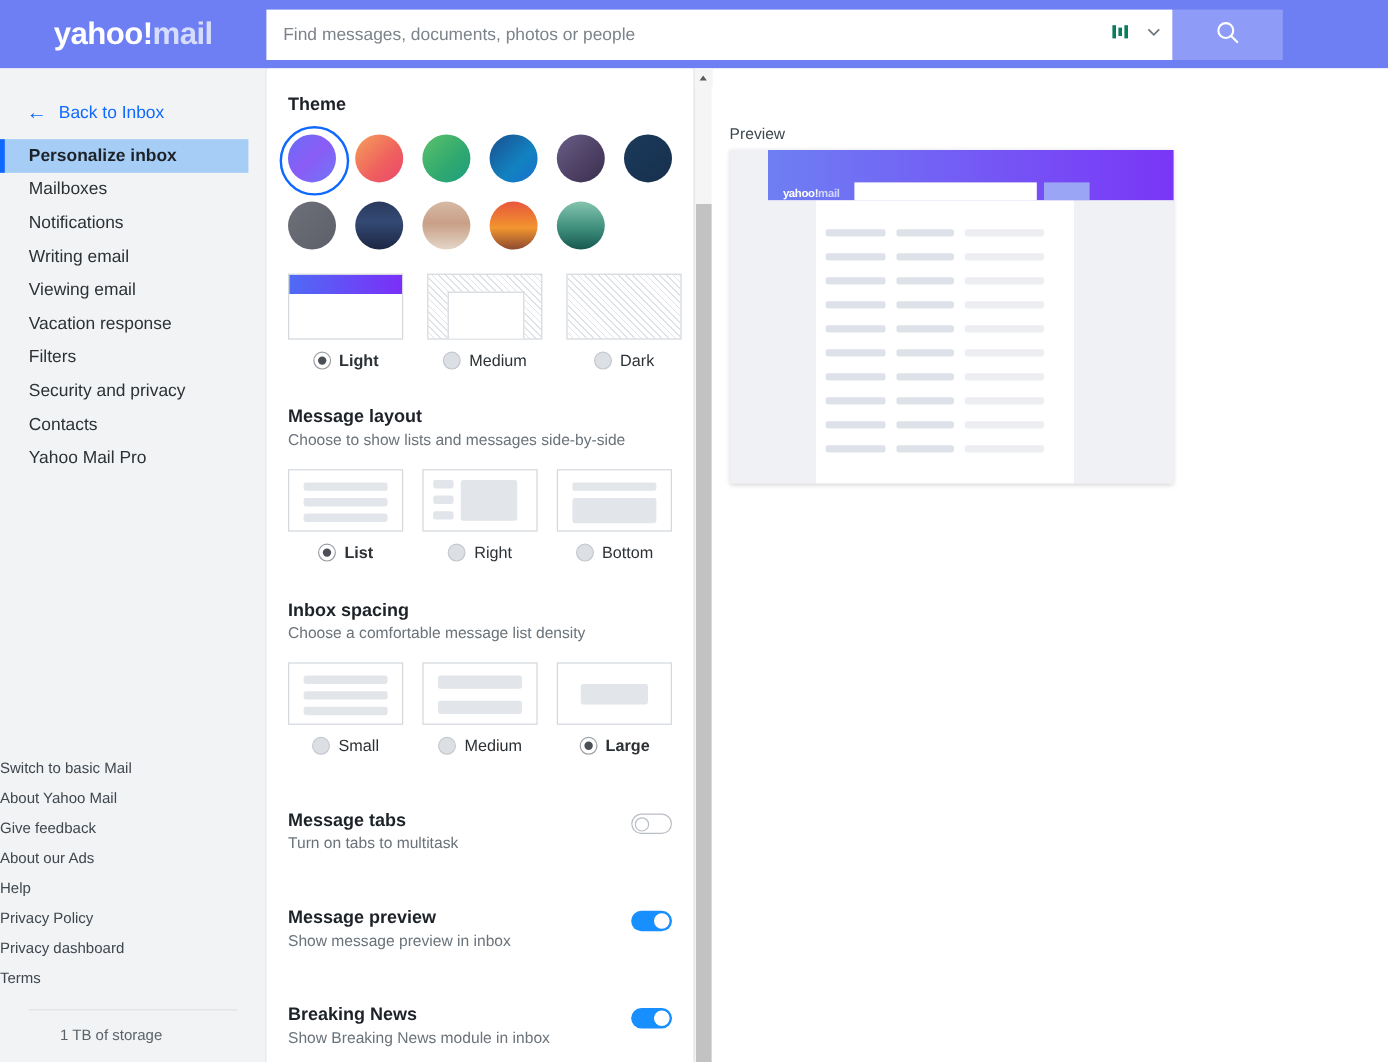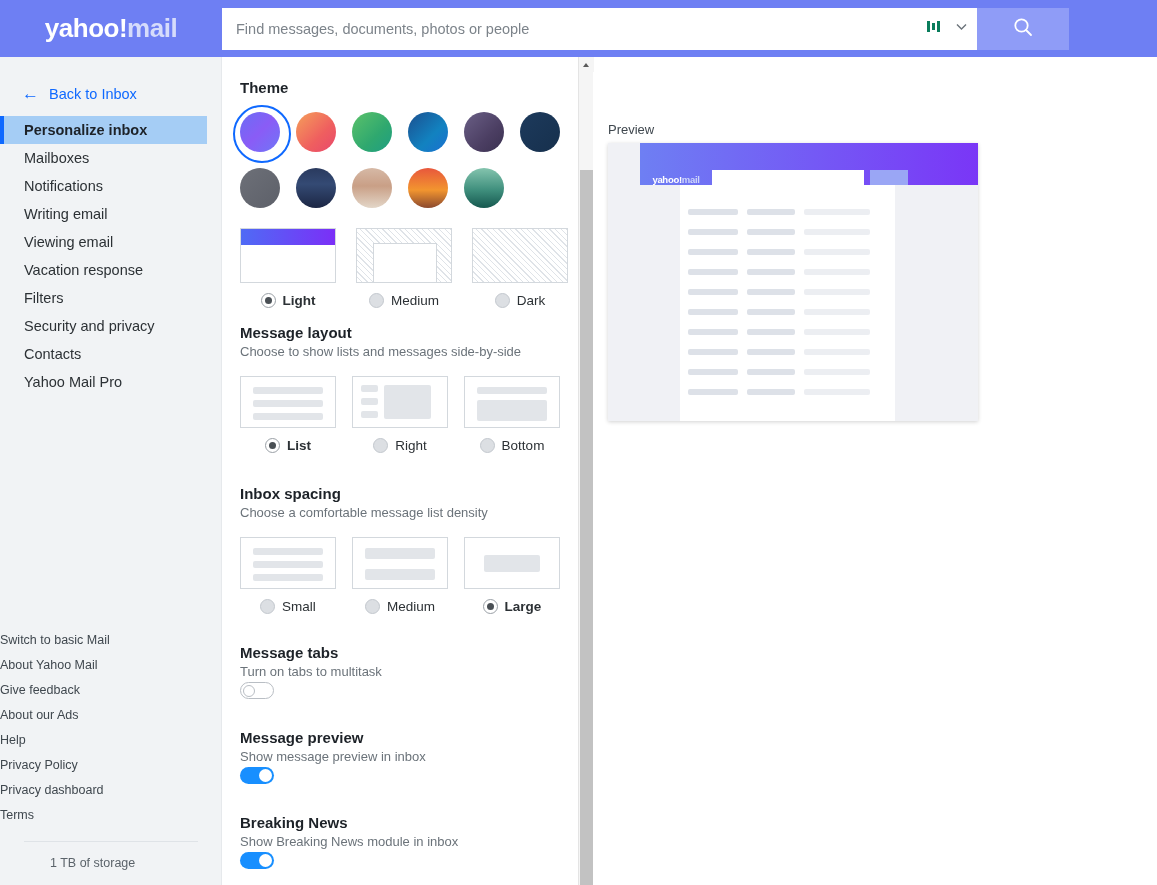--- a/index.html
+++ b/index.html
@@ -172,21 +172,21 @@
   .thumb-box {
     width: 96px; height: 52px; border: 1px solid #d3d8dd;
     background: #ffffff; padding: 8px; position: relative;
   }
   .tline { background: #e2e5e9; border-radius: 2px; }
 
   
   .toggle-sec {
     display: flex; align-items: flex-start;
     justify-content: space-between;
-    width: 320px; margin-top: 30px; flex-direction: column;
+    width: 320px; margin-top: 46px;
   }
   .switch {
     width: 34px; height: 17px; border-radius: 9px;
     position: relative; cursor: pointer; flex: none;
     margin-top: 3px;
   }
   .switch.off { background: #ffffff; border: 1px solid #b9bec4; }
   .switch.off .knob {
     position: absolute; left: 2px; top: 2px;
     width: 12px; height: 12px; border-radius: 50%;
@@ -219,21 +219,21 @@
     width: 13px; height: 715px; background: #c2c2c2;
   }
 
   
   .preview-pane {
     position: absolute; top: 57px; left: 594px;
     width: 563px; height: 828px; background: #ffffff;
   }
   .preview-label {
     font-size: 13px; color: #3f474e;
-    margin: 65px 0 6px 14px;
+    margin: 47px 0 6px 14px;
   }
   .preview-frame {
     margin-left: 14px; width: 370px; height: 278px;
     background: #f0f1f5;
     box-shadow: 0 1px 4px rgba(0,0,0,0.18);
     overflow: hidden; position: relative;
   }
   .pv-header {
     height: 42px; width: 100%;
     background: linear-gradient(90deg, #6e7ff3 0%, #7b2ff7 100%);
@@ -407,21 +407,21 @@
 
     <div class="mode-card">
       <div class="mode-thumb hatch"></div>
       <div class="opt-row">
         <span class="radio"></span>
         <span class="opt-label">Dark</span>
       </div>
     </div>
   </div>
 
-  <div style="margin-top:16px">
+  <div style="margin-top:31px">
     <div class="sec-title">Message layout</div>
     <div class="sec-sub">Choose to show lists and messages side-by-side</div>
 
     <div class="thumb-row">
       <div class="thumb-card">
         <div class="thumb-box">
           <div class="tline" style="width:70px;height:7px;margin:2px auto 6px"></div>
           <div class="tline" style="width:70px;height:7px;margin:0 auto 6px"></div>
           <div class="tline" style="width:70px;height:7px;margin:0 auto"></div>
         </div>

